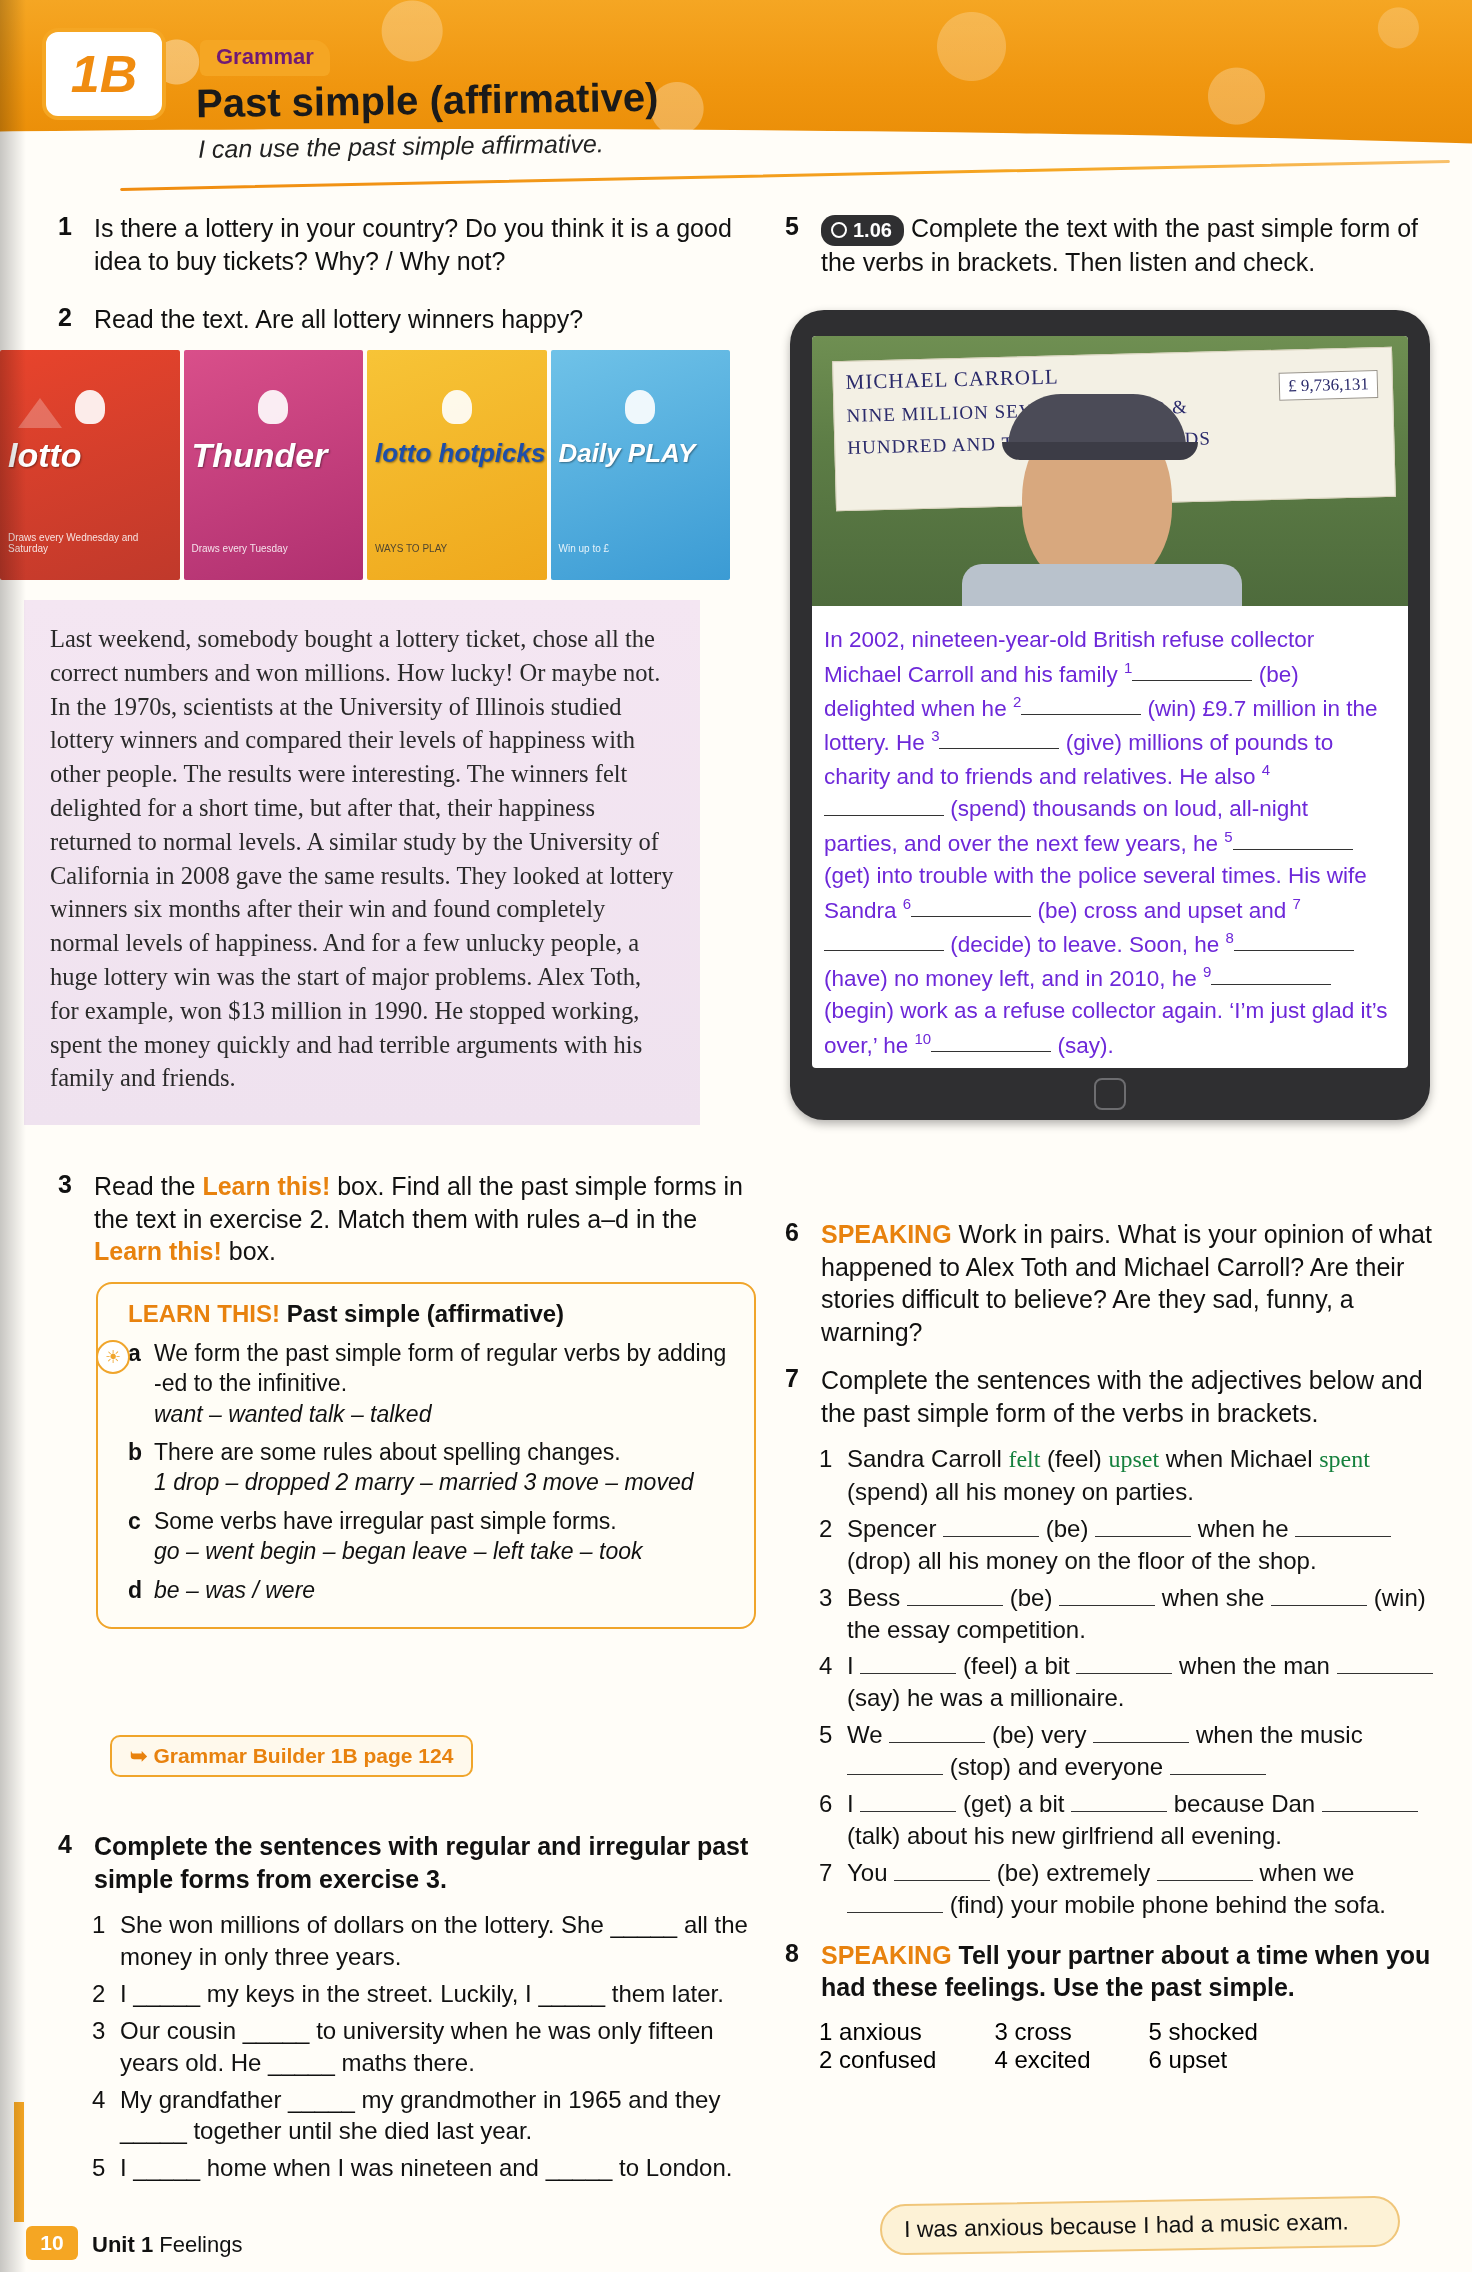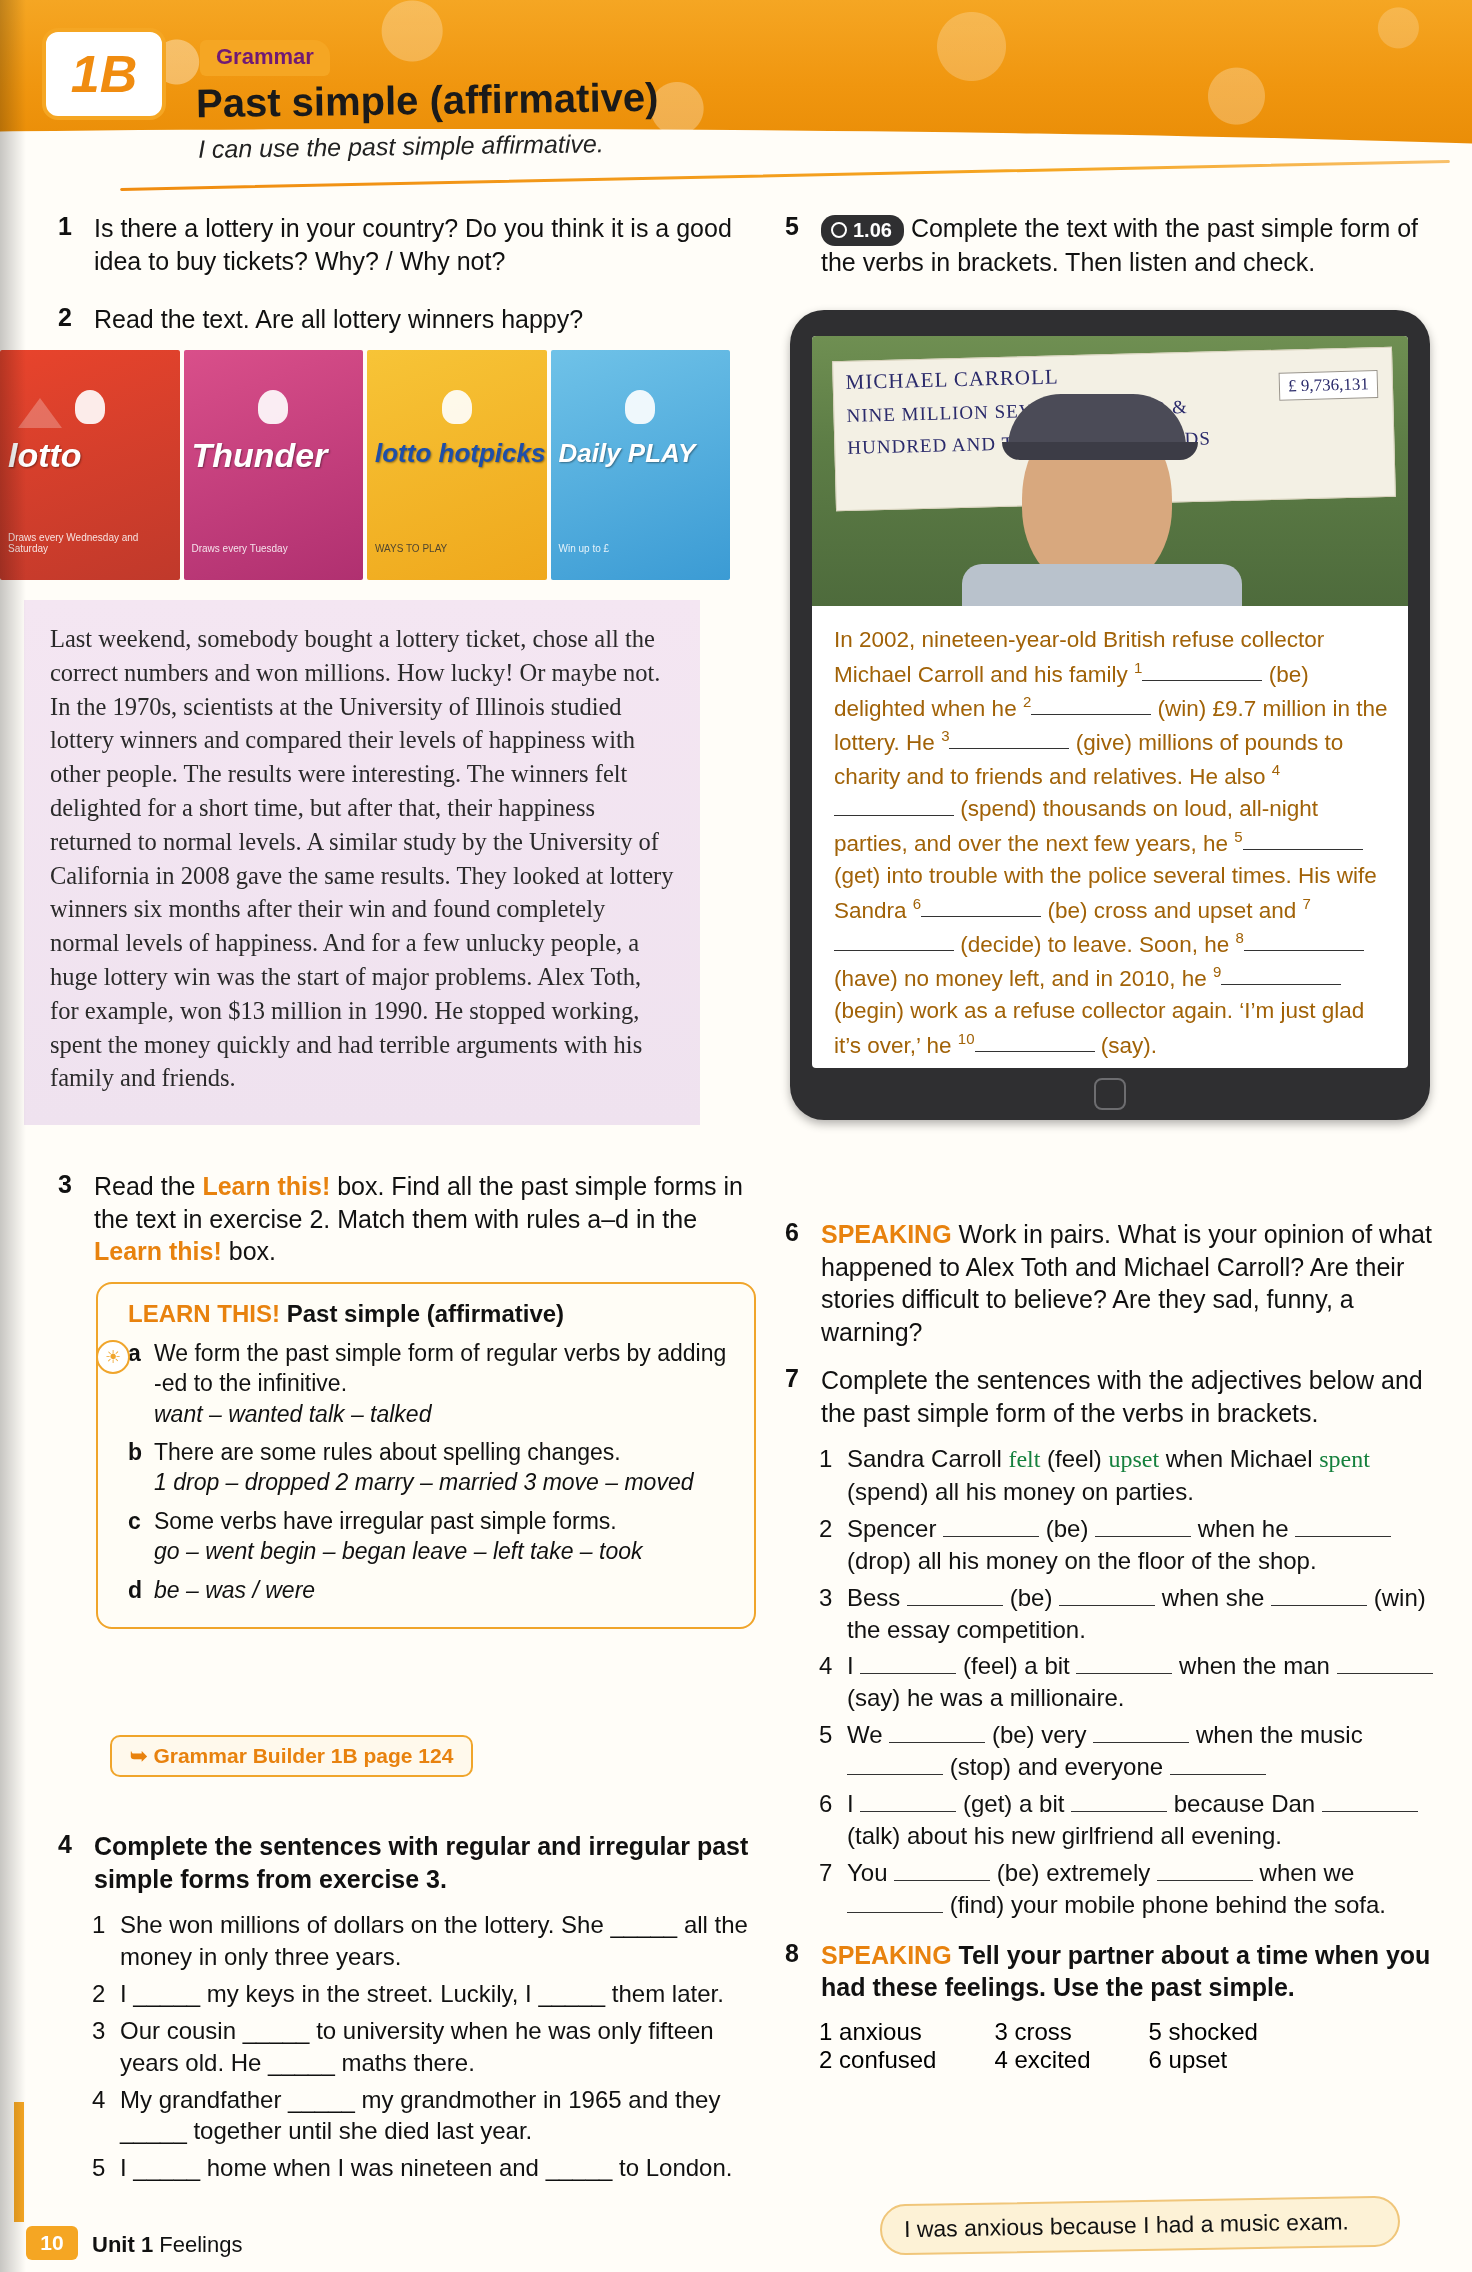--- a/index.html
+++ b/index.html
@@ -180,21 +180,21 @@
   }
   .cap-brim {
     position:absolute; left:190px; top:106px; width:196px; height:18px;
     background:#3c3c46; border-radius:0 0 40px 40px;
   }
   .shirt {
     position:absolute; left:150px; top:228px; width:280px; height:60px;
     background:#b9c2cc; border-radius:20px 20px 0 0;
   }
   .gap-text {
-    padding:18px 20px 10px 22px; font-size:22.5px; line-height:1.45; color:#a16207;
+    padding:18px 20px 10px 12px; font-size:22.5px; line-height:1.45; color:#6d28d9;
   }
   .blank { display:inline-block; border-bottom:1.5px solid #333; width:120px; }
   .blank.s { width:96px; }
   .sup { font-size:15px; vertical-align:super; }
 
   .audio-chip {
     display:inline-flex; align-items:center; gap:6px;
     background:#2f2f31; color:#fff; border-radius:14px;
     padding:2px 12px 3px 10px; font-size:20px; font-weight:bold;
     vertical-align:middle;

